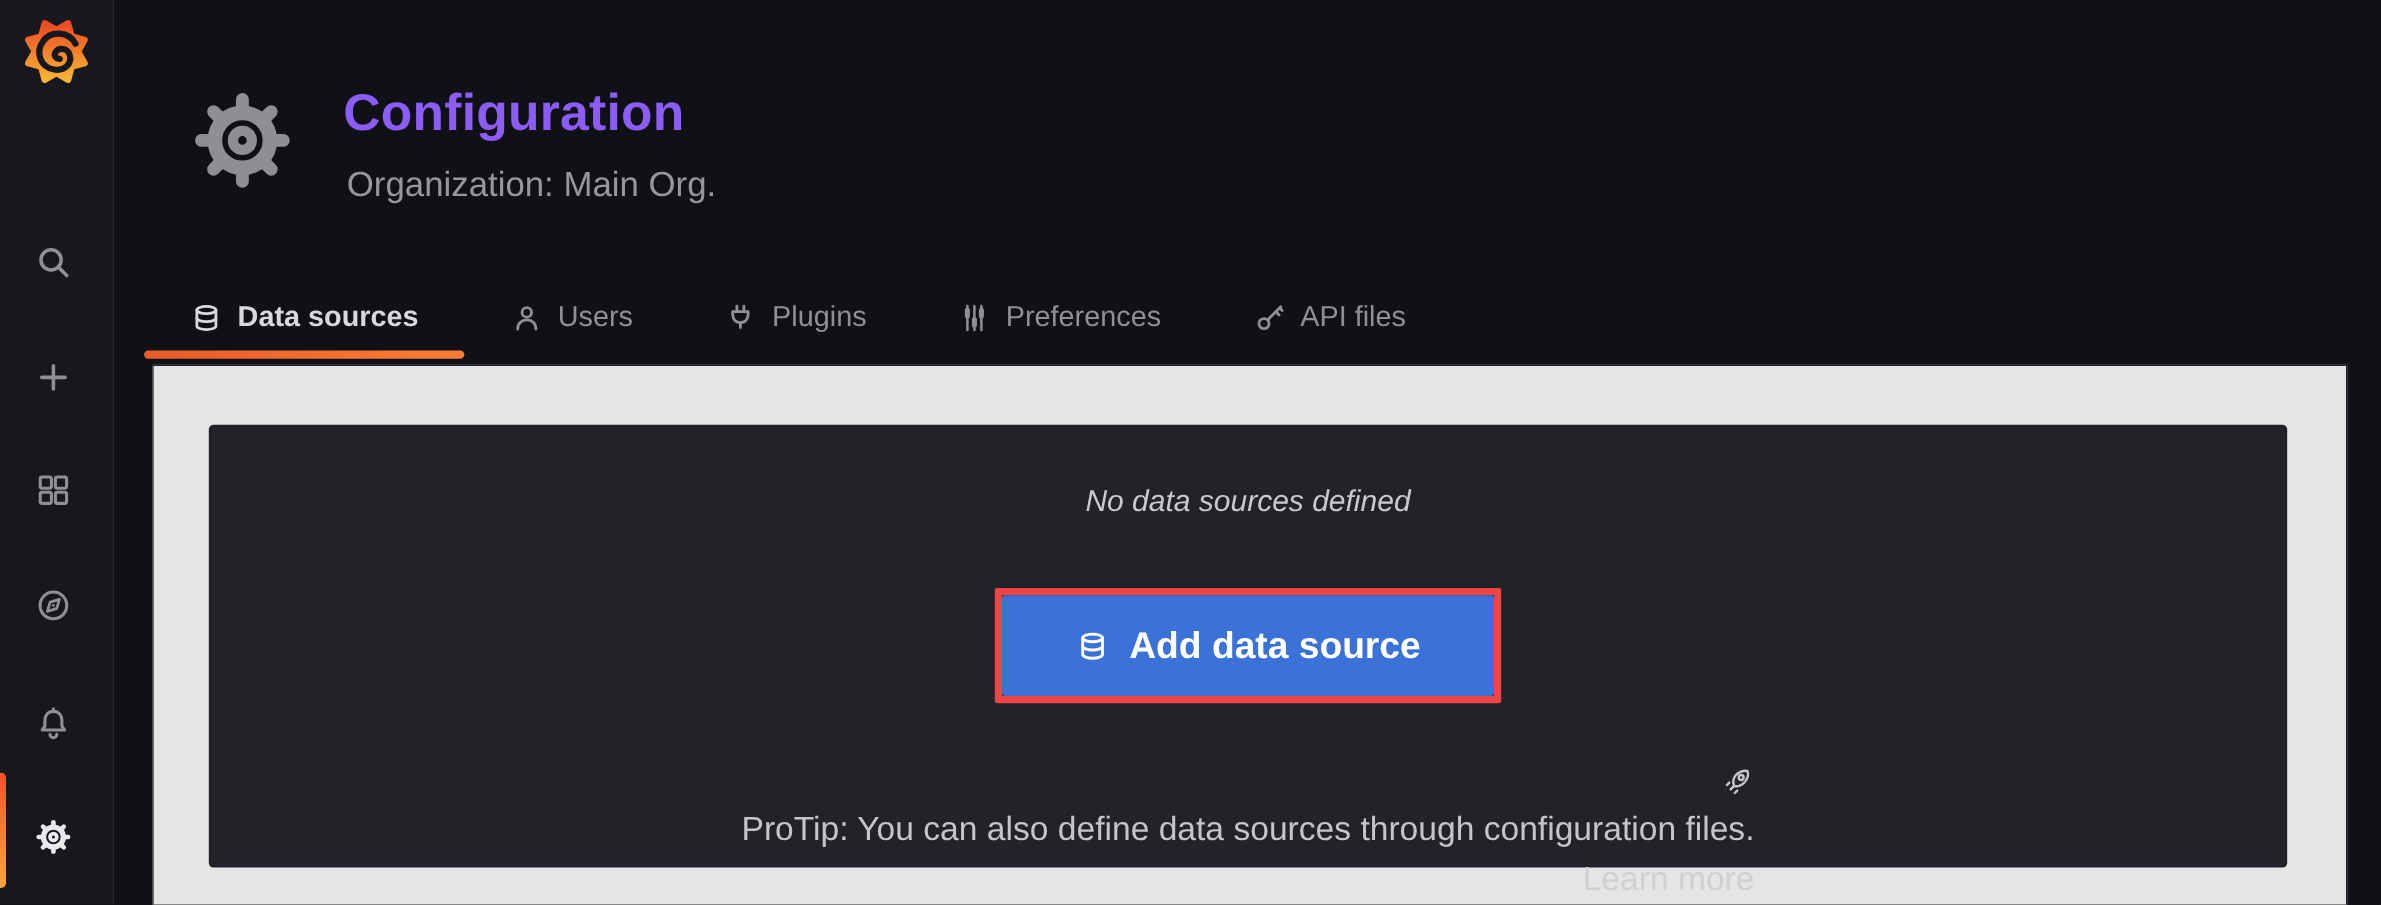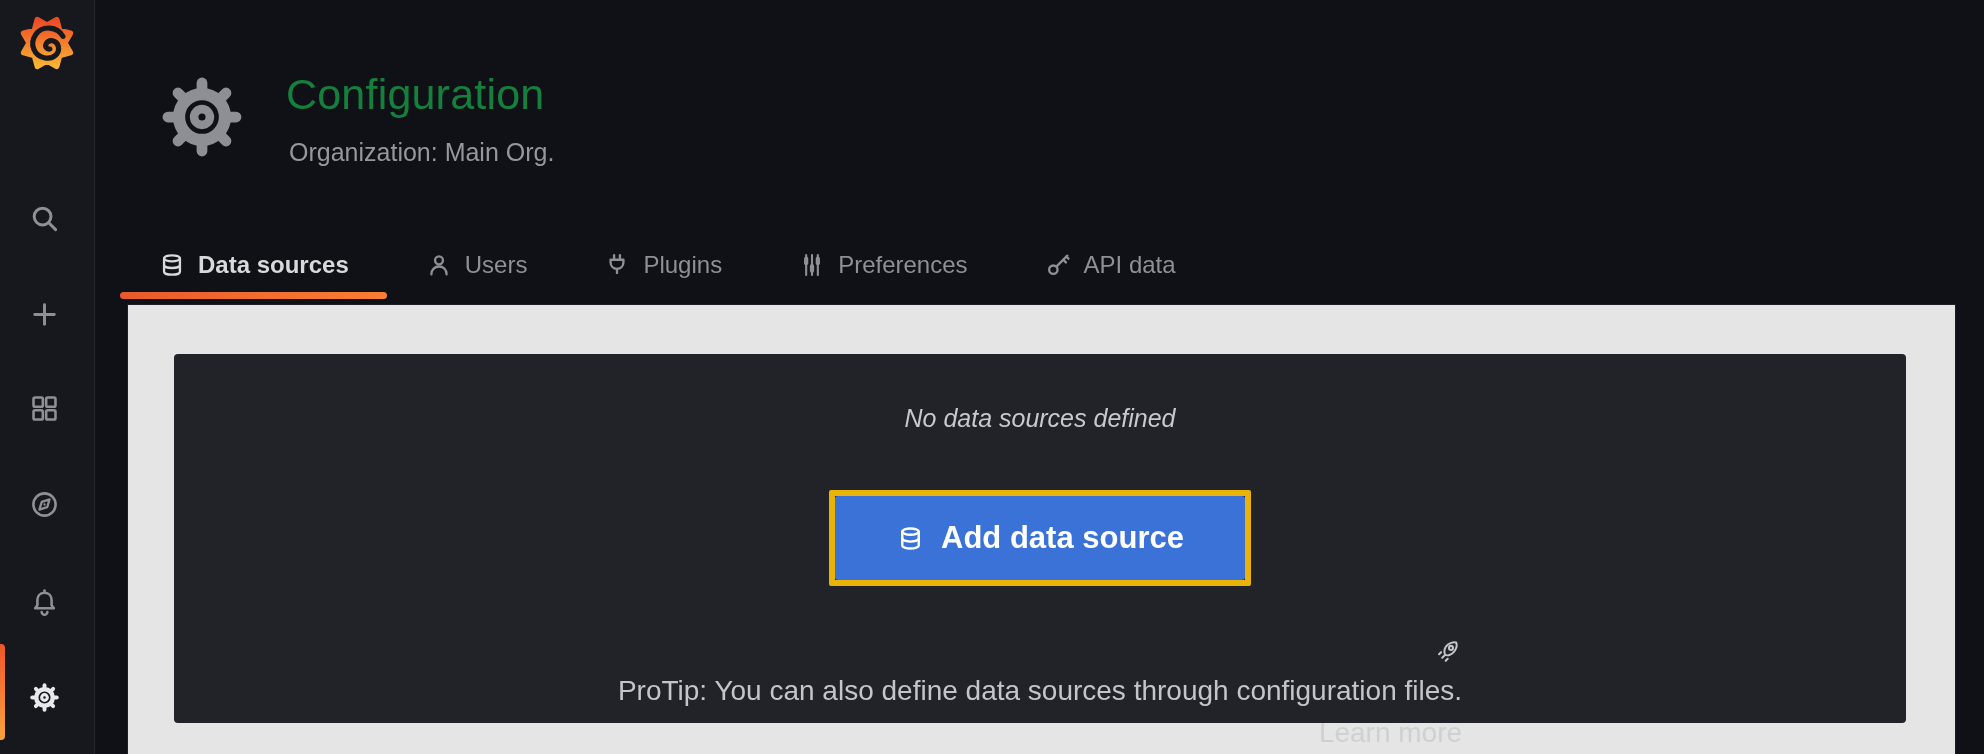--- a/index.html
+++ b/index.html
@@ -34,25 +34,25 @@
   }
 
   
   .header-gear {
     position: absolute; left: 159px; top: 74px; width: 86px; height: 86px;
     color: #8d8f94;
   }
   .header-gear svg { width: 86px; height: 86px; }
   .page-title {
     position: absolute; left: 286px; top: 70px;
-    font-size: 43px; font-weight: 400; color: #15803d; letter-spacing: 0.2px;
+    font-size: 43px; font-weight: 700; color: #8b5cf6; letter-spacing: 0.2px;
   }
   .page-subtitle {
     position: absolute; left: 289px; top: 138px;
-    font-size: 25px; color: #95979c;
+    font-size: 29px; color: #95979c;
   }
 
   
   .tabs {
     position: absolute; left: 120px; top: 240px; height: 50px;
     display: flex; align-items: center;
   }
   .tab {
     position: relative; display: flex; align-items: center; gap: 12px;
     padding: 0 38px; height: 50px; cursor: pointer;
@@ -73,21 +73,21 @@
   }
   .empty-panel {
     position: absolute; left: 46px; top: 49px; width: 1732px; height: 369px;
     background: #212329; border-radius: 4px;
     display: flex; flex-direction: column; align-items: center;
   }
   .empty-msg {
     margin-top: 50px; font-size: 25px; font-style: italic; color: #c8c9cc;
   }
   .annotation-box {
-    margin-top: 57px; border: 6px solid #eab308; border-radius: 2px;
+    margin-top: 57px; border: 6px solid #ef4444; border-radius: 2px;
   }
   .add-btn {
     width: 410px; height: 84px; background: #3b72d8; border: none; border-radius: 3px;
     display: flex; align-items: center; justify-content: center; gap: 16px;
     color: #ffffff; font-family: inherit; font-size: 31px; font-weight: bold;
     cursor: pointer;
   }
   .add-btn svg { width: 29px; height: 29px; }
   .protip {
     margin-top: 52px; display: flex; align-items: flex-end; gap: 10px;
@@ -257,21 +257,21 @@
     </div>
     <div class="tab">
       <svg viewBox="0 0 24 24">
         <g stroke="currentColor" fill="none" stroke-width="2" stroke-linecap="round">
           <circle cx="8" cy="16" r="3.6"></circle>
           <line x1="10.8" y1="13.2" x2="20" y2="4"></line>
           <line x1="16.5" y1="7.5" x2="18.8" y2="9.8"></line>
           <line x1="19.2" y1="4.8" x2="21" y2="6.6"></line>
         </g>
       </svg>
-      <span>API data</span>
+      <span>API files</span>
     </div>
   </nav>
 
   <section class="content-card">
     <div class="empty-panel">
 
       <div class="empty-msg">No data sources defined</div>
 
       <div class="annotation-box">
         <button class="add-btn">

